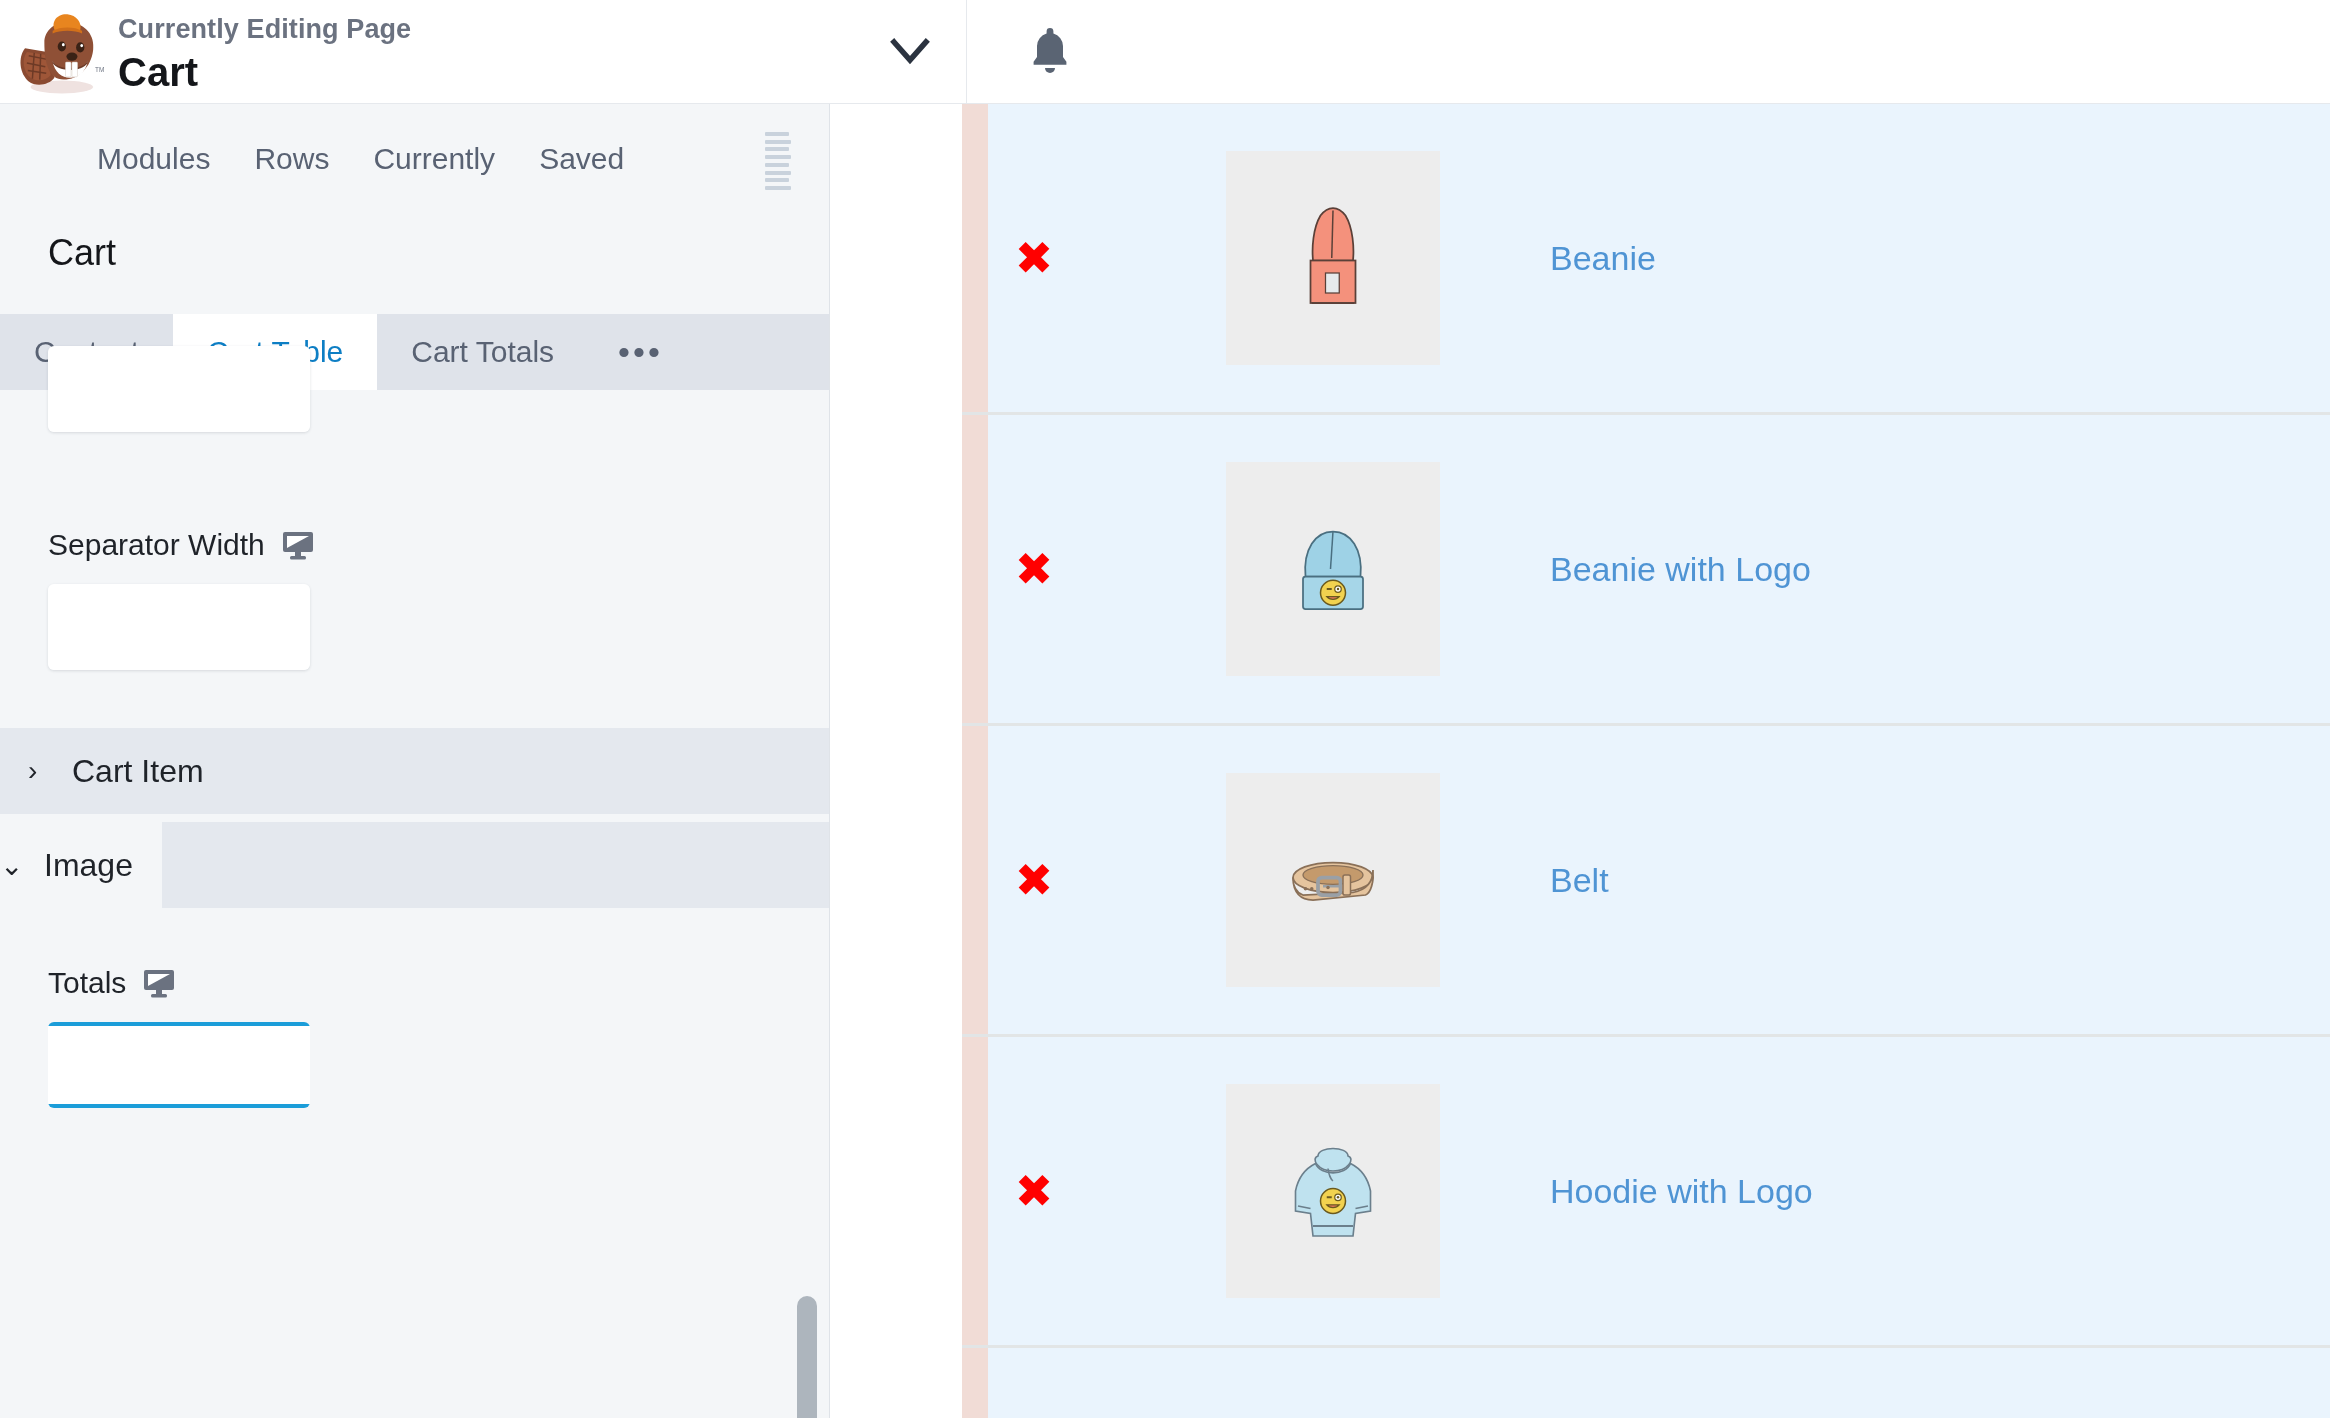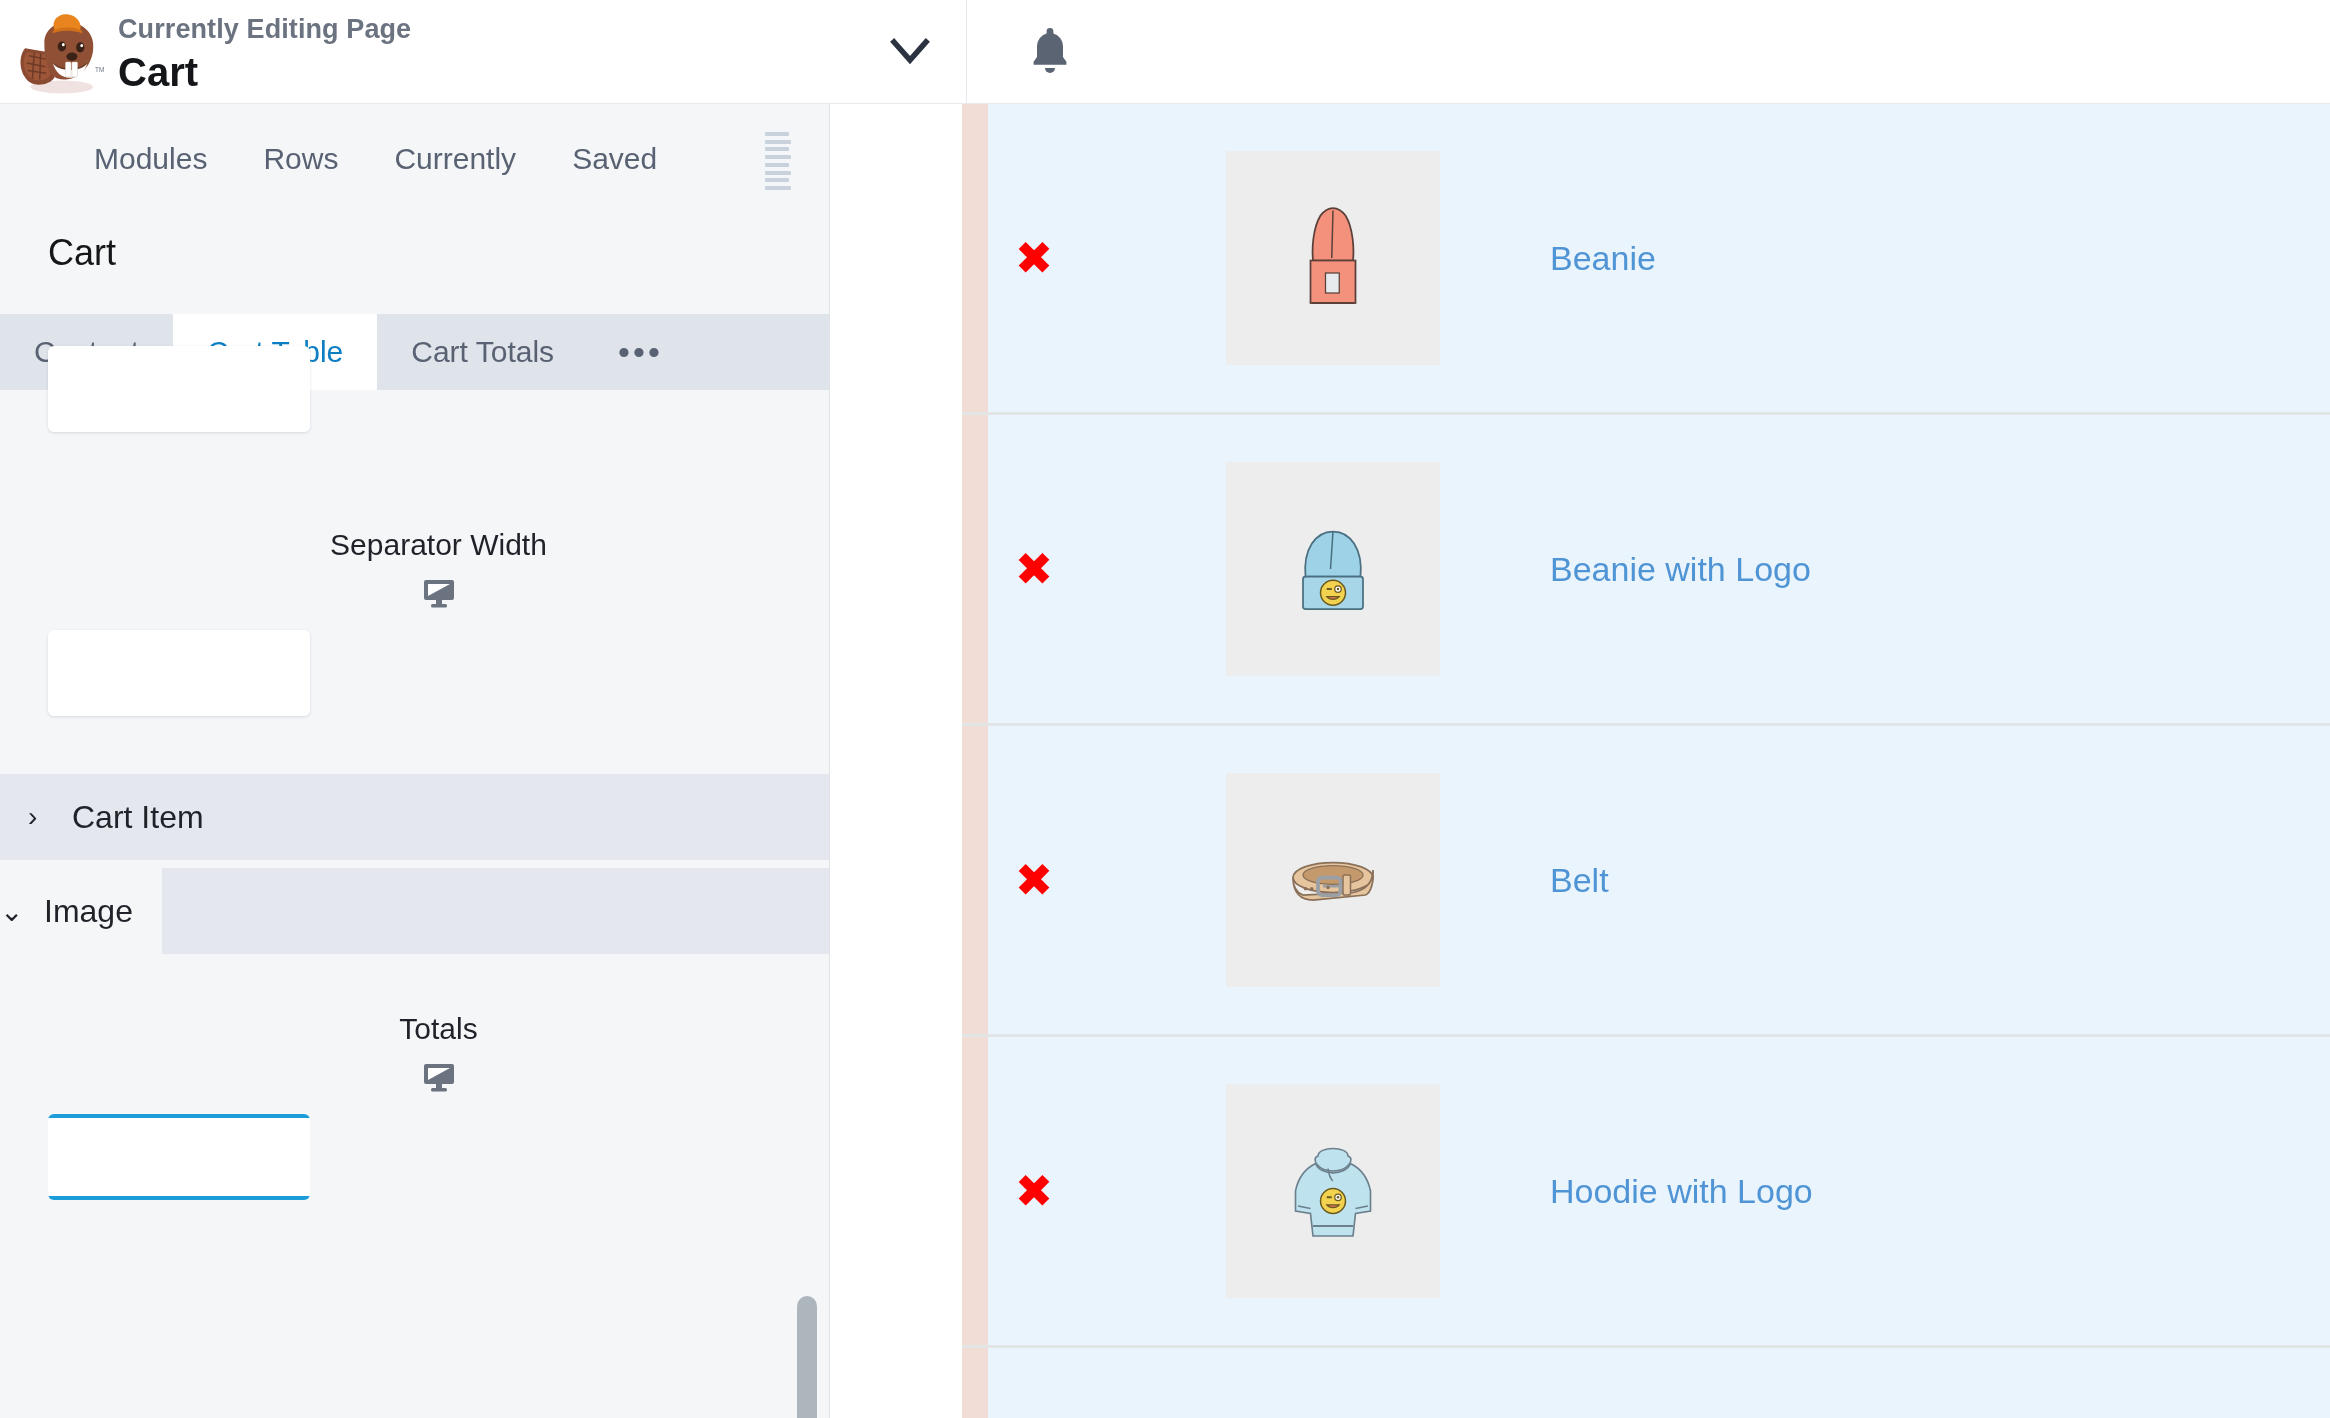--- a/index.html
+++ b/index.html
@@ -46,21 +46,21 @@
   .panel {
     position: absolute; left: 0; top: 104px; width: 830px; height: 1314px;
     background: #f4f6f8;
     border-right: 1px solid #dfe3e8;
     overflow: hidden;
   }
   .panel-nav {
     position: relative; height: 110px; background: #f4f6f8;
   }
   .panel-nav-items {
-    display: flex; align-items: center; gap: 12px; padding-left: 72px; height: 110px;
+    display: flex; align-items: center; gap: 0; padding-left: 46px; height: 110px; margin-left: 29px;
   }
   .nav-item {
     font-size: 30px; color: #596273; font-weight: normal;
     padding: 0 22px; cursor: pointer; white-space: nowrap;
   }
   .drag-handle {
     position: absolute; right: 36px; top: 28px;
     width: 28px; height: 58px; cursor: grab;
     display: flex; flex-direction: column; justify-content: space-between;
   }
@@ -91,21 +91,21 @@
     white-space: nowrap;
   }
   .tab.active { background: #ffffff; color: #0d7ec4; }
   .tab.dots { font-size: 34px; letter-spacing: 3px; color: #596273; padding: 0 30px; }
 
   .panel-body { position: relative; background: #f4f6f8; height: 1028px; }
 
   .field { padding: 0 0 0 48px; }
   .field-label {
     display: flex; align-items: center; gap: 16px;
-    font-size: 30px; color: #1f2329; margin-bottom: 22px; flex-direction: column;
+    font-size: 30px; color: #1f2329; margin-bottom: 22px;
   }
   .resp-icon { width: 34px; height: 30px; display: inline-block; }
 
   .unit-input {
     display: flex; width: 262px; height: 86px;
     border-radius: 6px; overflow: hidden;
     box-shadow: 0 1px 3px rgba(30,40,60,.14);
     justify-content: center;
   }
   .unit-input .box {

